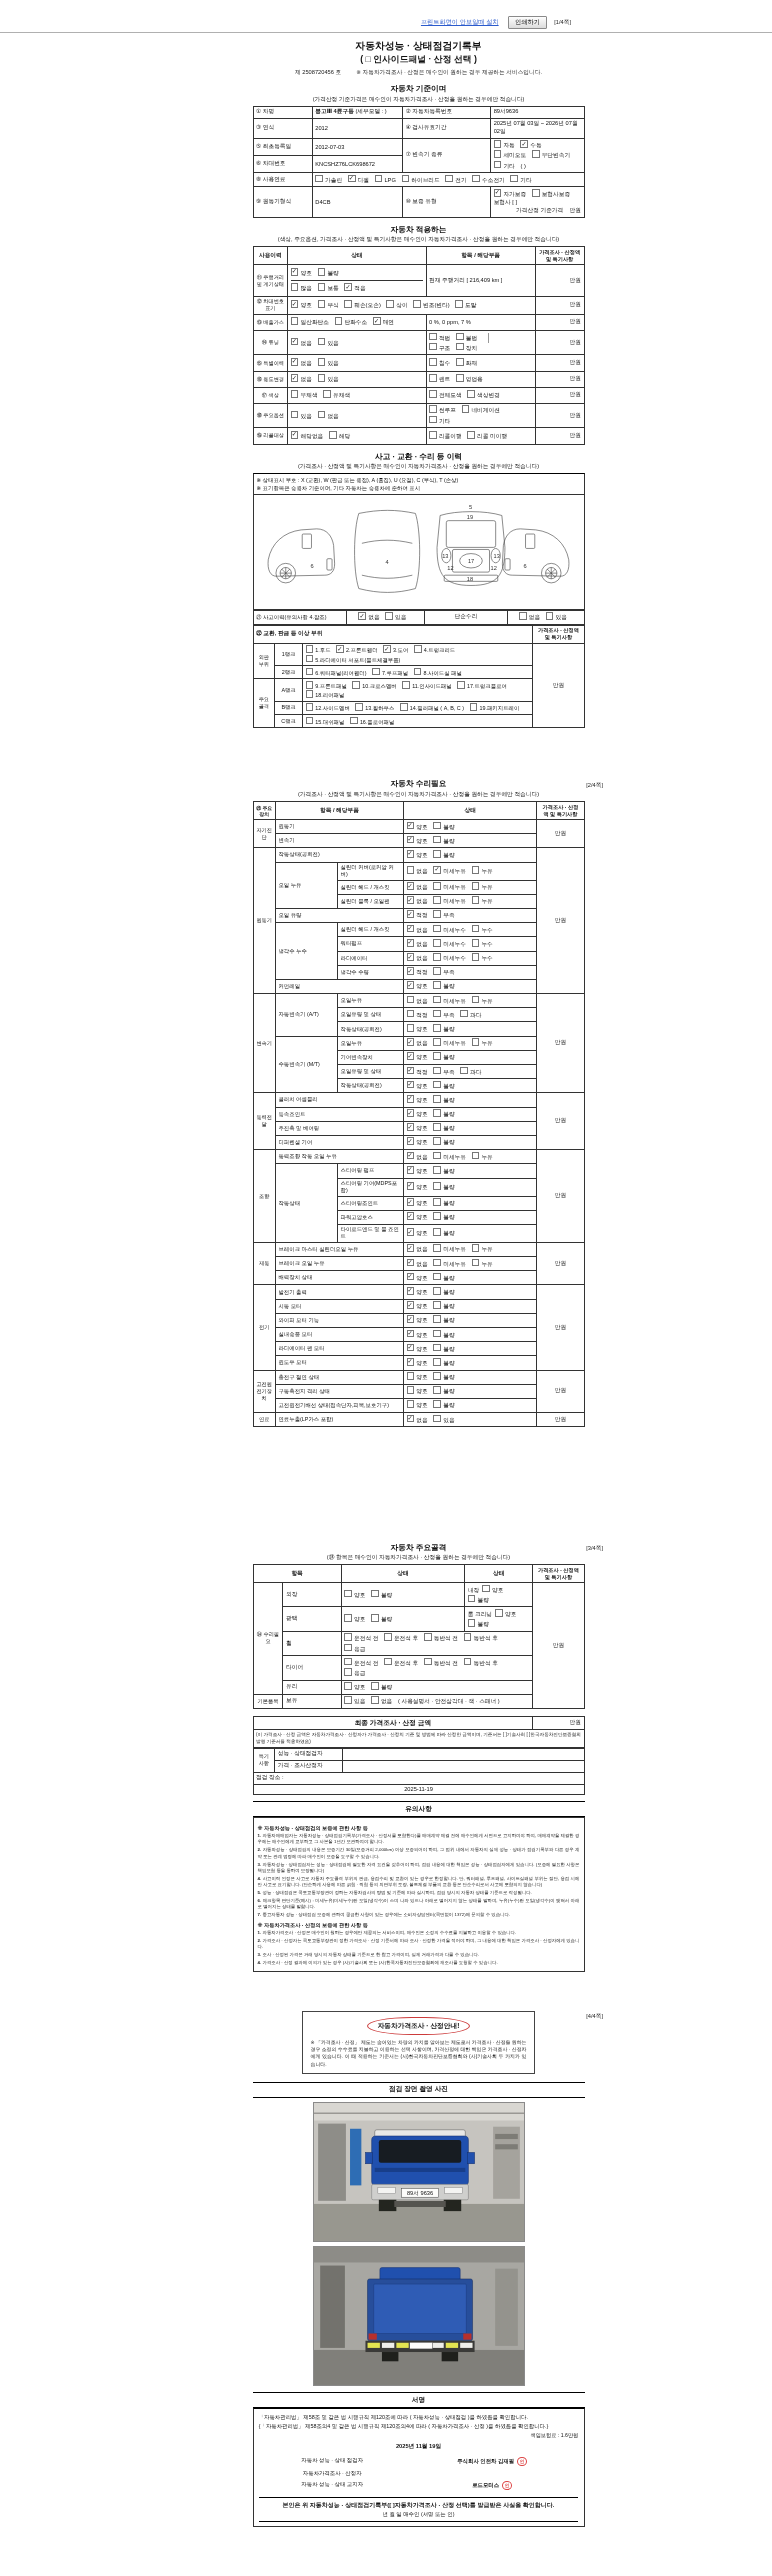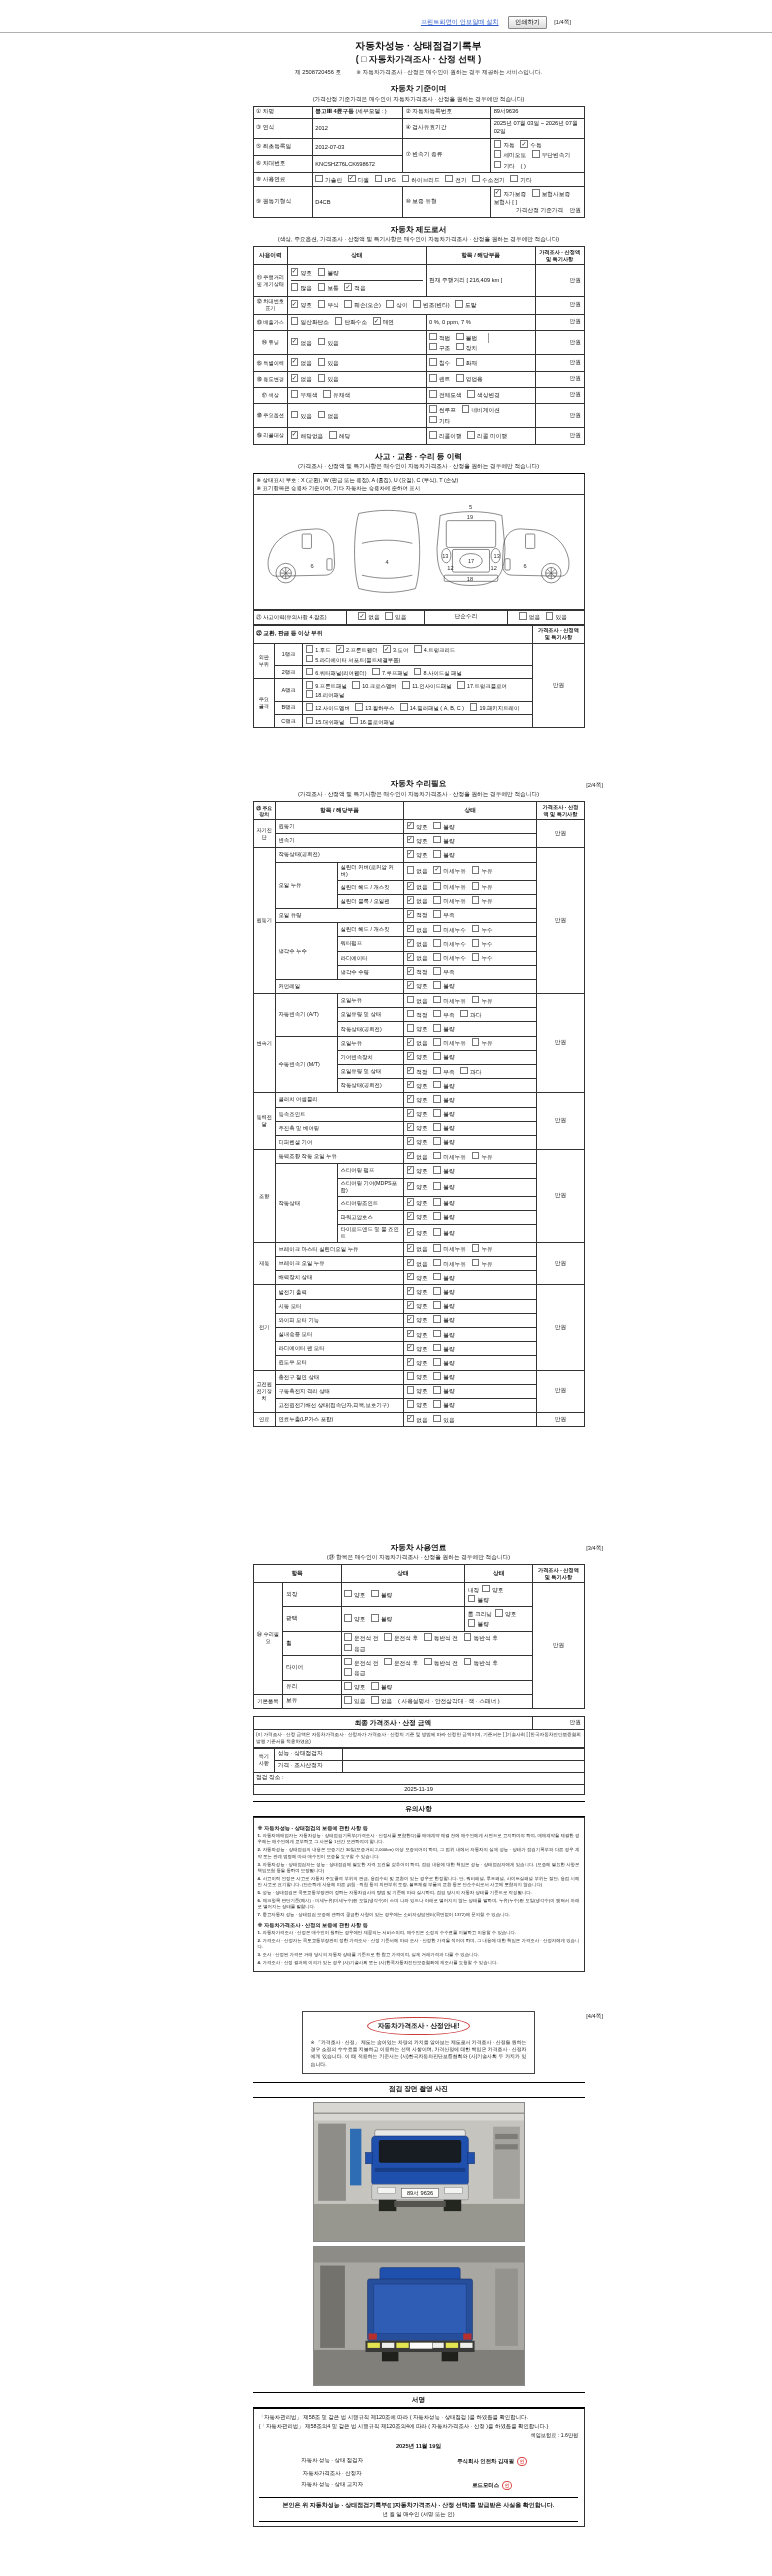--- a/index.html
+++ b/index.html
@@ -78,21 +78,21 @@
 </head>
 <body>
 
 <div class="topbar">
   <a href="#">프린트화면이 안보일때 설치</a><button class="printbtn">인쇄하기</button><span class="pgmark">[1/4쪽]</span>
 </div>
 
 <div class="pagewrap">
 <div class="sheet">
   <div class="doctitle">자동차성능 · 상태점검기록부</div>
-  <div class="docsub">( □ 자동차가격조사 · 산정 선택 )</div>
+  <div class="docsub">( □ 인사이드패널 · 산정 선택 )</div>
   <div class="docno">
     <span class="no">제 2508720456 호</span>
     <span>※ 자동차가격조사 · 산정은 매수인이 원하는 경우 제공하는 서비스입니다.</span>
   </div>
 
   <div class="stitle">자동차 기준이며</div>
   <div class="ssub">(가격산정 기준가격은 매수인이 자동차가격조사 · 산정을 원하는 경우에만 적습니다)</div>
   <table class="t">
     <tbody>
           <tr>
@@ -133,21 +133,21 @@
         <span><span class="opt"><span class="cb on"></span><span>자가보증</span></span><span class="opt"><span class="cb"></span><span>보험사보증</span></span></span><span>보험사 [              ]</span>
         <span style="float:right">
           <span>가격산정 기준가격</span>&nbsp;&nbsp;&nbsp;
           <span>만원</span>
         </span>
       </td>
     </tr>
   </tbody>
       </table>
 
-  <div class="stitle">자동차 제도로서</div>
+  <div class="stitle">자동차 적용하는</div>
   <div class="ssub">(색상, 주요옵션, 가격조사 · 산정액 및 특기사항은 매수인이 자동차가격조사 · 산정을 원하는 경우에만 적습니다)</div>
   <table class="t">
     <thead>
       <tr>
         <th style="width:30px">사용이력</th>
         <th style="width:138px">상태</th>
         <th>항목 / 해당부품</th>
         <th style="width:45px;font-size:5.2px">가격조사 · 산정액 및 특기사항</th>
       </tr>
     </thead>
@@ -539,21 +539,21 @@
         </tbody>
   </table>
 </div>
 </div>
 
 <div class="spacer2"></div>
 
 <div class="pagewrap">
 <div class="pgmark">[3/4쪽]</div>
 <div class="sheet">
-  <div class="stitle">자동차 사용연료</div>
+  <div class="stitle">자동차 주요골격</div>
   <div class="ssub">(㉔ 항목은 매수인이 자동차가격조사 · 산정을 원하는 경우에만 적습니다)</div>
   <table class="t">
     <tbody>
           <tr>
       <th colspan="2" style="width:82px">항목</th>
       <th>상태</th>
       <th style="width:62px">상태</th>
       <th style="width:45px;font-size:5.2px">가격조사 · 산정액 및 특기사항</th>
     </tr>
     <tr>

